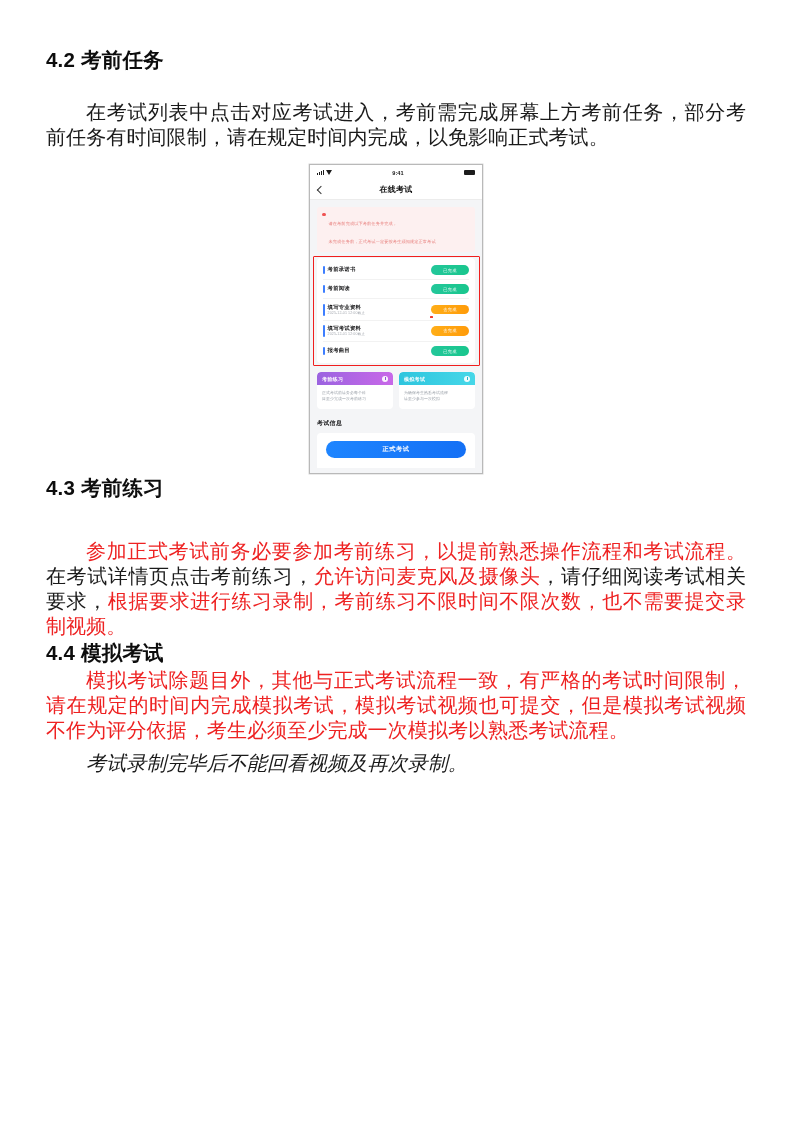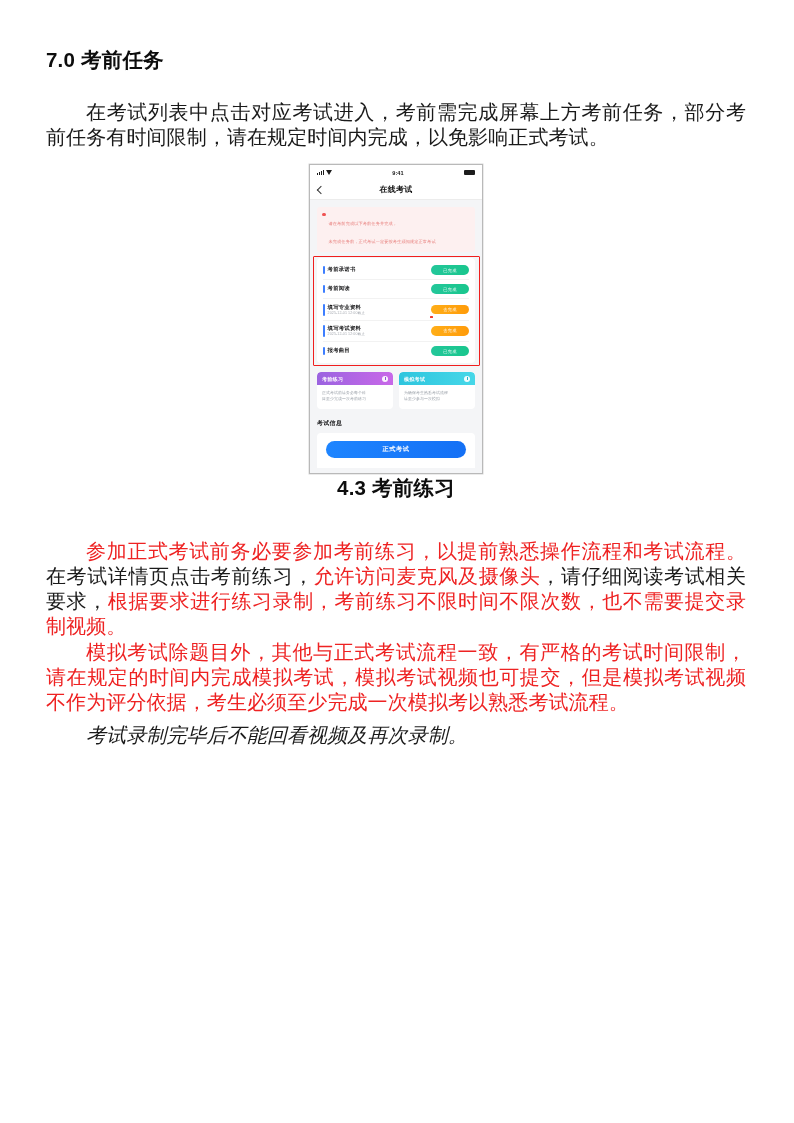--- a/index.html
+++ b/index.html
@@ -25,21 +25,21 @@
   }
 
   h2.sec-heading {
     font-size: 20.5px;
     font-weight: bold;
     letter-spacing: 0.2px;
     margin: 0;
     color: #0d0d0d;
   }
   .h-42 { margin-top: 10px; }
-  .h-43 { margin-top: 34px; text-align: center; }
+  .h-43 { margin-top: 34px; }
   .h-44 { margin-top: 32px; }
 
   p.para {
     font-size: 20px;
     line-height: 25px;
     margin: 0;
     text-indent: 2em;
     text-align: justify;
     letter-spacing: 0.1px;
   }
@@ -257,21 +257,21 @@
     height: 17px;
     display: flex; align-items: center; justify-content: center;
     color: #fff; font-size: 6.2px; font-weight: bold; letter-spacing: 0.6px;
   }
 </style>
 </head>
 <body>
 
 <div class="page">
 
-  <h2 class="sec-heading h-42">7.0 考前任务</h2>
+  <h2 class="sec-heading h-42">4.2 考前任务</h2>
 
   <p class="para first-42">在考试列表中点击对应考试进入，考前需完成屏幕上方考前任务，部分考前任务有时间限制，请在规定时间内完成，以免影响正式考试。</p>
 
   <div class="phone-wrap">
     <div class="phone">
 
       <div class="statusbar">
         <span class="sb-left">
           <span class="bars">
               <i></i>
@@ -395,17 +395,18 @@
       </div>
     </div>
   </div>
 
   <h2 class="sec-heading h-43">4.3 考前练习</h2>
 
   <p class="para p-43">
     <span class="red">参加正式考试前务必要参加考前练习，以提前熟悉操作流程和考试流程。</span><span class="ink">在考试详情页点击考前练习，</span><span class="red">允许访问麦克风及摄像头</span><span class="ink">，请仔细阅读考试相关要求，</span><span class="red">根据要求进行练习录制，考前练习不限时间不限次数，也不需要提交录制视频。</span>
   </p>
 
+  <h2 class="sec-heading h-44">4.4 模拟考试</h2>
 
   <p class="para p-44b">模拟考试除题目外，其他与正式考试流程一致，有严格的考试时间限制，请在规定的时间内完成模拟考试，模拟考试视频也可提交，但是模拟考试视频不作为评分依据，考生必须至少完成一次模拟考以熟悉考试流程。</p>
   <p class="para p-44c">考试录制完毕后不能回看视频及再次录制。</p>
 
 </div>
 
 </body></html>

